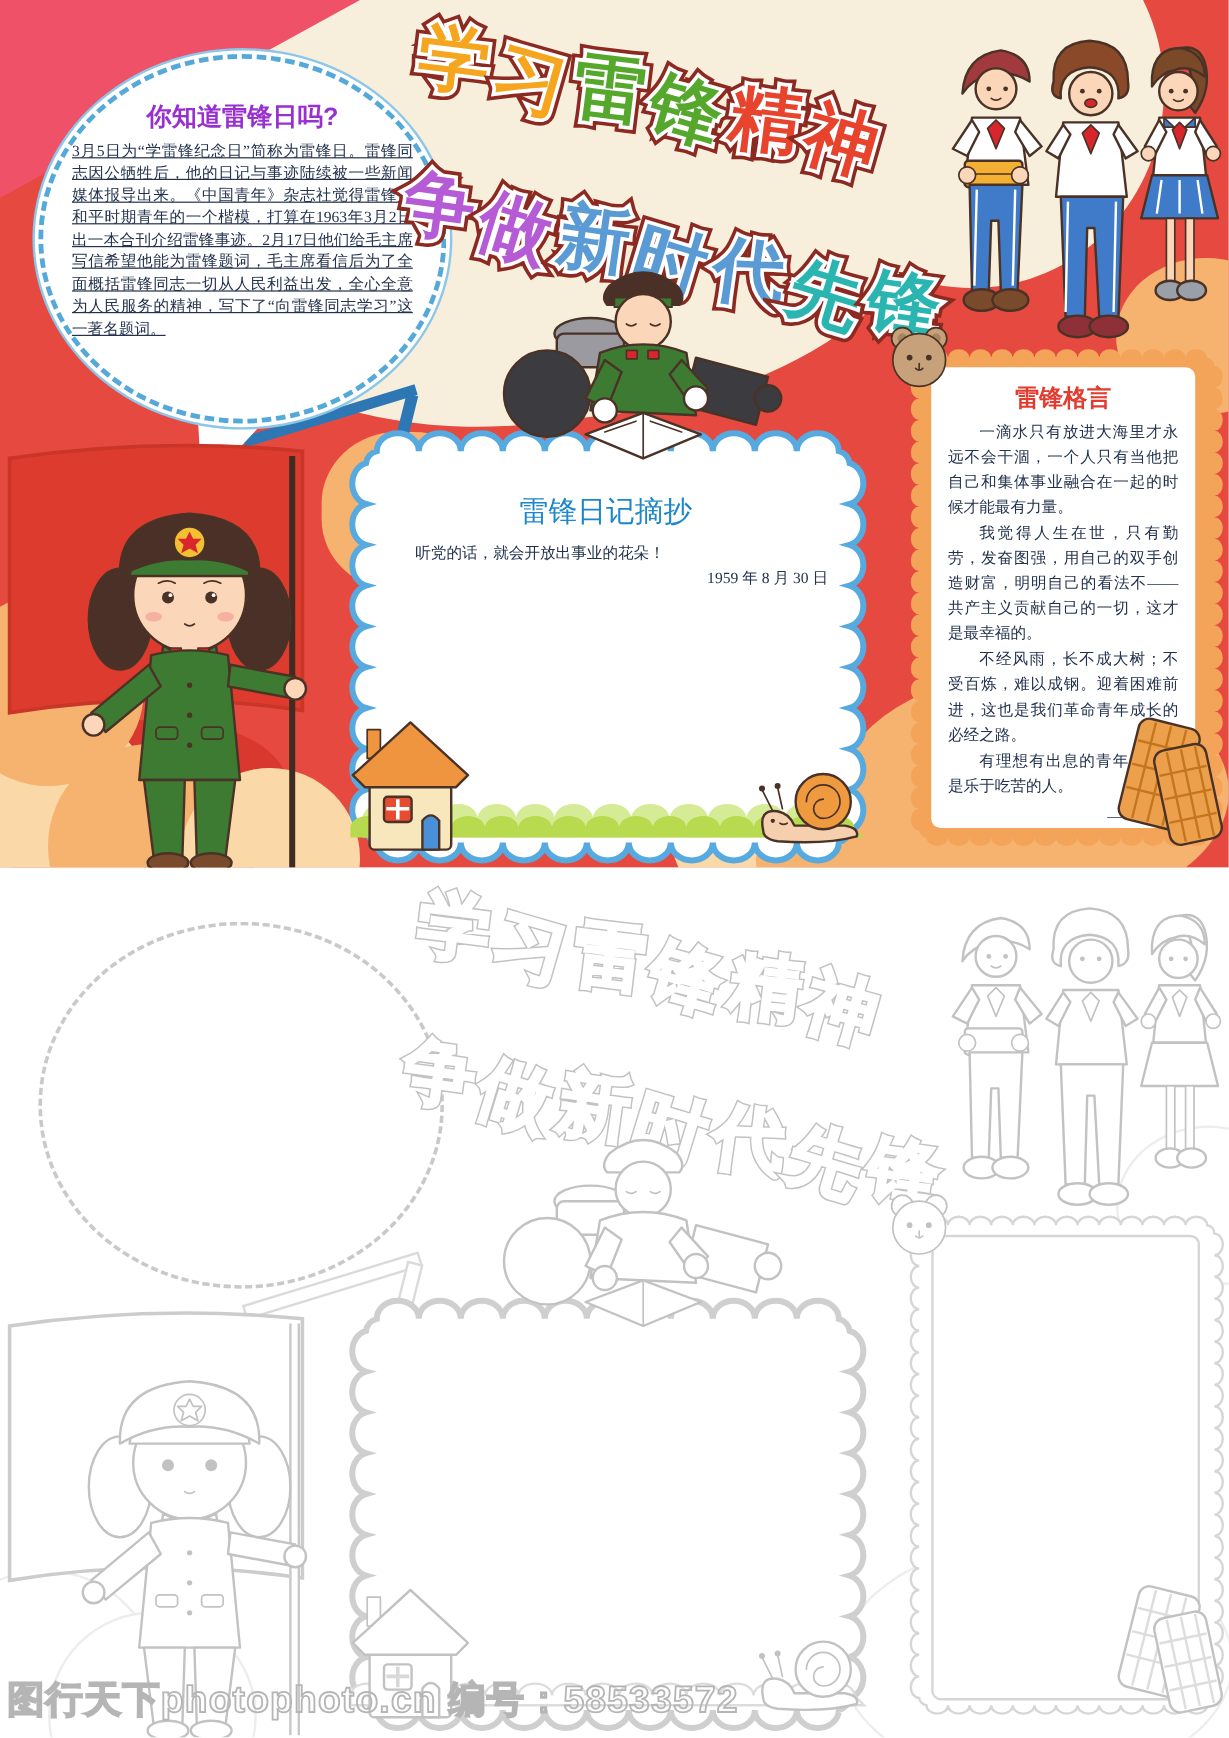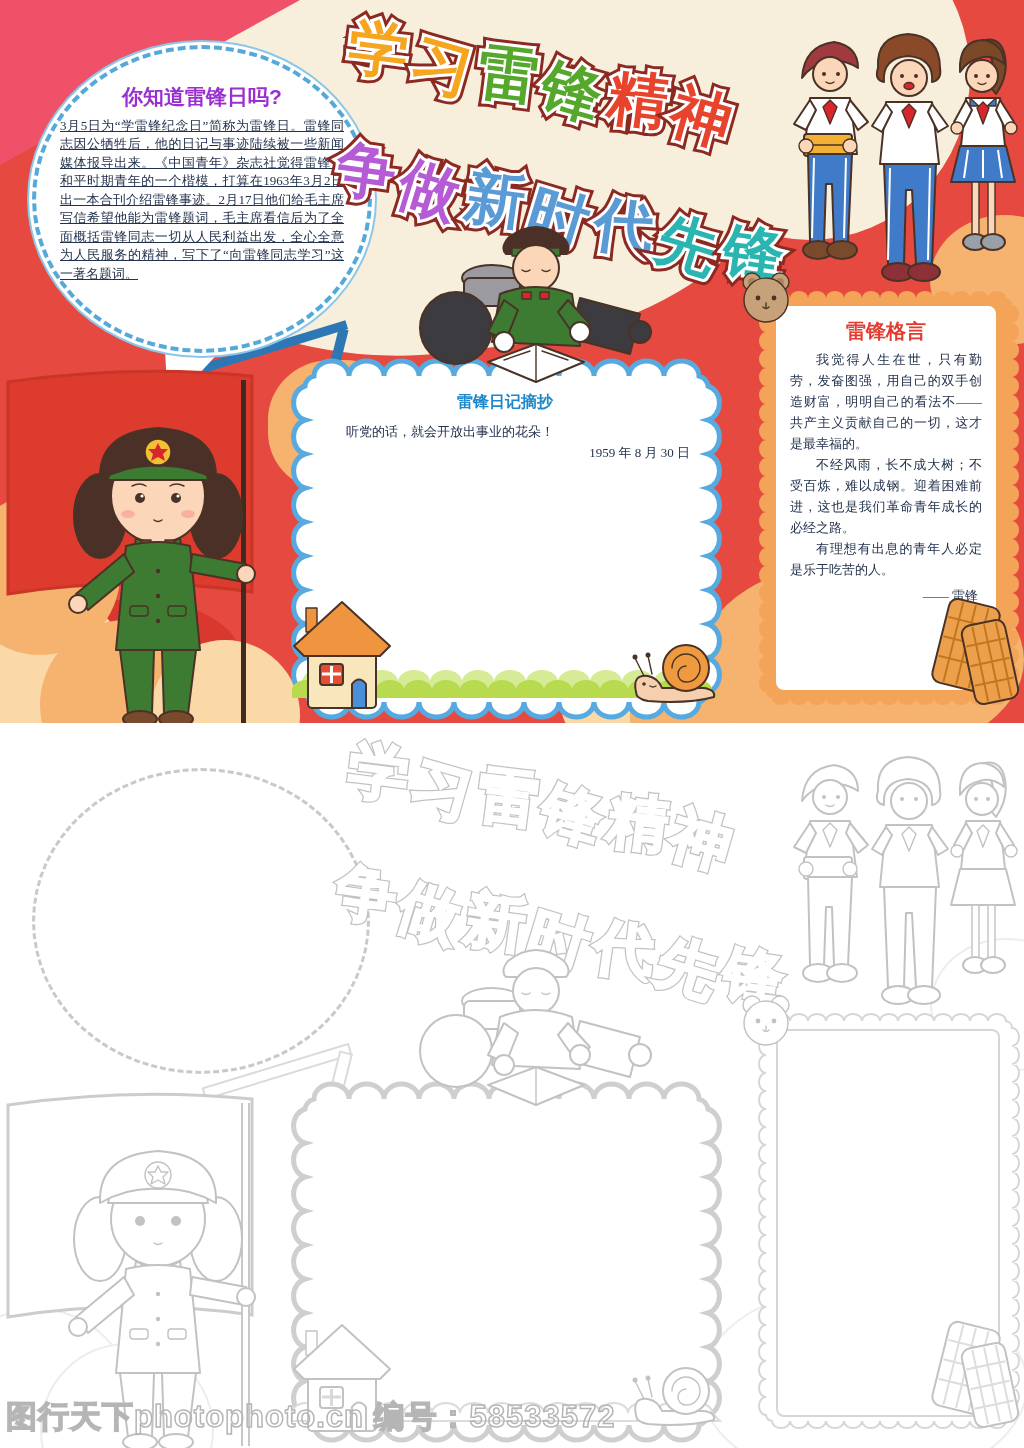--- a/index.html
+++ b/index.html
@@ -86,21 +86,21 @@
   .char .s1{position:absolute;left:0;top:0;-webkit-text-stroke:12px #8c2a22;color:#8c2a22;z-index:0;}
   .char .s2{position:absolute;left:0;top:0;-webkit-text-stroke:6px #ffffff;color:#fff;z-index:1;}
   .char .s3{position:relative;z-index:2;}
   .lineart .char .s1{-webkit-text-stroke:5px #c2c2c2;color:#c2c2c2;}
   .lineart .char .s2{-webkit-text-stroke:2.5px #ffffff;}
   .lineart .char .s3{color:#ffffff !important;}
 
   
   .diary-box{left:290px;top:364px;width:430px;height:340px;z-index:4;}
   .diary-inner{position:absolute;left:14px;top:12px;width:402px;height:318px;text-align:center;}
-  .diary-title{margin-top:16px;font-size:16px;font-weight:bold;color:#1d87c9;}
+  .diary-title{margin-top:34px;font-size:24px;font-weight:normal;color:#1d87c9;}
   .diary-body{margin:8px 16px 0;font-family:"Liberation Serif",serif;font-size:13px;line-height:1.62;
     color:#23324d;text-align:justify;}
   .diary-body p{margin:0;text-indent:2em;}
   .diary-date{margin:2px 16px 0 0;font-family:"Liberation Serif",serif;font-size:13px;color:#23324d;
     text-align:right;}
 
   
   .motto-box{left:760px;top:292px;width:252px;height:412px;z-index:4;}
   .motto-inner{position:absolute;left:16px;top:14px;width:220px;height:384px;background:#fff;
     border-radius:8px;text-align:center;}
@@ -355,20 +355,21 @@
         a7,9 0 0 1 0,-18 a7,9 0 0 1 0,-18 a7,9 0 0 1 0,-18 a7,9 0 0 1 0,-18 a7,9 0 0 1 0,-18
         a7,9 0 0 1 0,-18 a7,9 0 0 1 0,-18 a7,9 0 0 1 0,-18 a7,9 0 0 1 0,-18 a7,9 0 0 1 0,-18
         a7,9 0 0 1 0,-18 a7,9 0 0 1 0,-18 a7,9 0 0 1 0,-18 a7,9 0 0 1 0,-18 a7,9 0 0 1 0,-18
         a7,9 0 0 1 0,-18 a7,9 0 0 1 0,-18 a7,9 0 0 1 0,-18 a7,9 0 0 1 0,-18 a7,9 0 0 1 0,-18
         a7,9 0 0 1 0,-18 a7,9 0 0 1 0,-9
         a7,7 0 0 1 6,-7 Z"></path>
     </svg>
     <div class="motto-inner">
       <div class="motto-title">雷锋格言</div>
       <div class="motto-body">
+        <p>一滴水只有放进大海里才永远不会干涸，一个人只有当他把自己和集体事业融合在一起的时候才能最有力量。</p>
         <p>我觉得人生在世，只有勤劳，发奋图强，用自己的双手创造财富，明明自己的看法不——共产主义贡献自己的一切，这才是最幸福的。</p>
         <p>不经风雨，长不成大树；不受百炼，难以成钢。迎着困难前进，这也是我们革命青年成长的必经之路。</p>
         <p>有理想有出息的青年人必定是乐于吃苦的人。</p>
       </div>
       <div class="motto-sign">—— 雷锋</div>
     </div>
     <svg class="abs" style="left:-22px;top:-22px;" width="54" height="54" viewBox="0 0 54 54">
       <circle class="f-bear s-thin" cx="14" cy="12" r="9"></circle>
       <circle class="f-bear s-thin" cx="42" cy="12" r="9"></circle>
       <circle class="f-beard" cx="14" cy="12" r="4"></circle>

